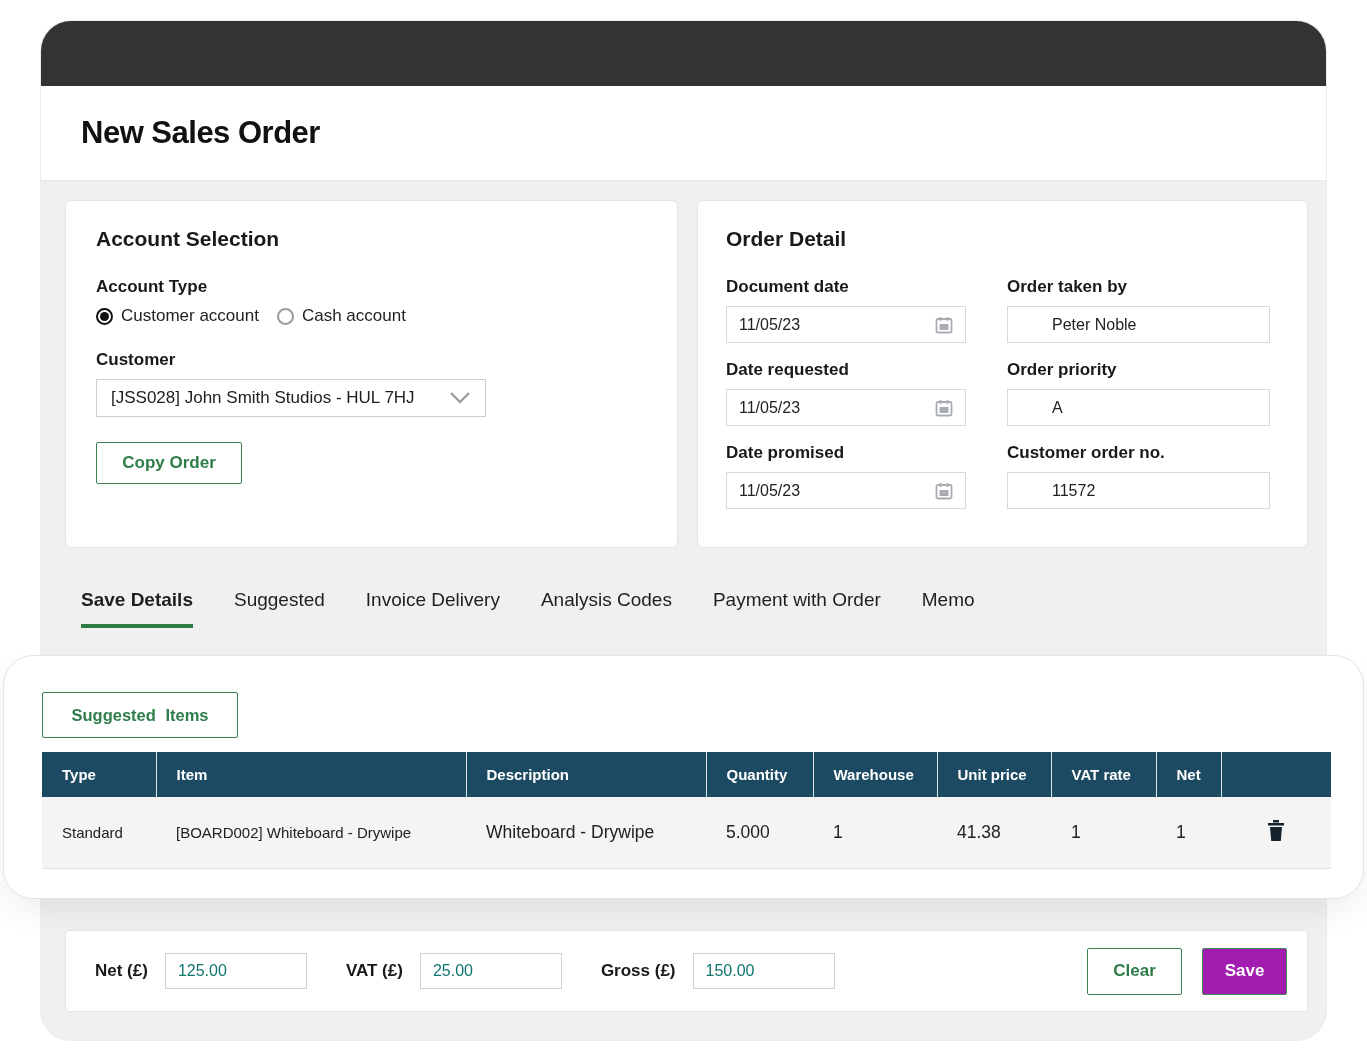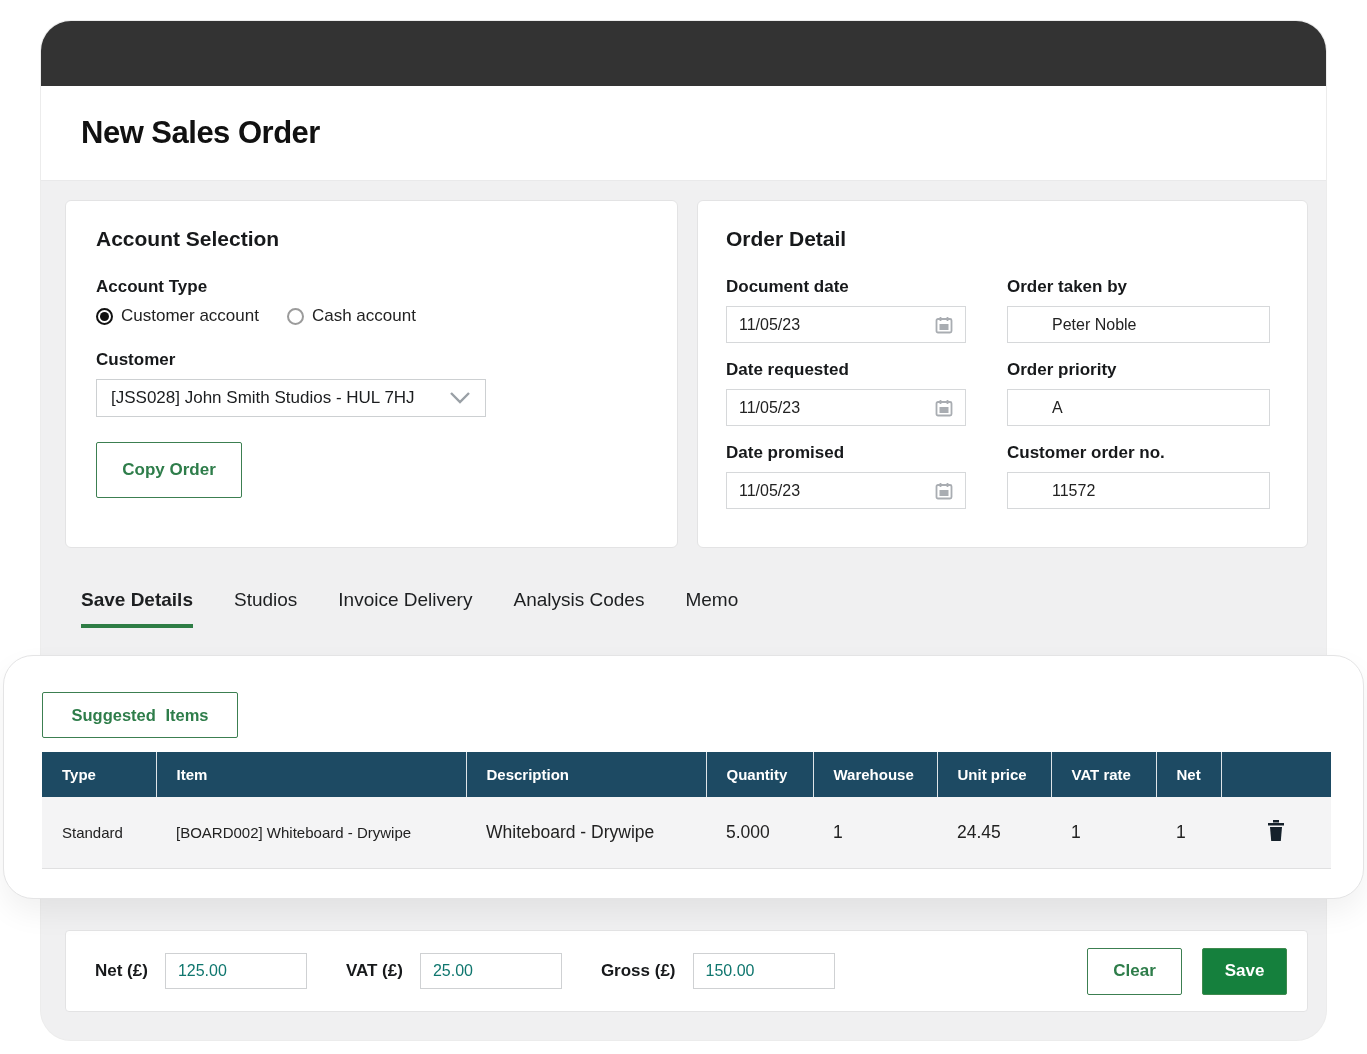--- a/index.html
+++ b/index.html
@@ -18,37 +18,37 @@
 
   
   .card { position:absolute; background:#fff; border:1px solid #e3e3e4; border-radius:6px; }
   .card-account { left:24px; top:179px; width:613px; height:348px; padding:26px 30px; }
   .card-order   { left:656px; top:179px; width:611px; height:348px; padding:26px 28px; }
   .card h2 { font-size:21px; font-weight:bold; color:#17191b; margin-bottom:26px; }
 
   .field-label { font-size:17px; font-weight:bold; color:#17191b; margin-bottom:9px; }
 
   
-  .radio-row { display:flex; align-items:center; gap:28px; margin-bottom:24px; }
+  .radio-row { display:flex; align-items:center; gap:18px; margin-bottom:24px; }
   .radio { display:flex; align-items:center; gap:8px; font-size:17px; color:#222; cursor:pointer; }
   .radio-circle { width:17px; height:17px; border-radius:50%; border:2px solid #9b9b9b;
     display:inline-flex; align-items:center; justify-content:center; background:#fff; flex:0 0 auto; }
   .radio-circle.checked { border-color:#111; }
   .radio-circle.checked::after { content:""; width:9px; height:9px; border-radius:50%; background:#111; }
 
   
   .selectbox { width:390px; height:38px; border:1px solid #cdd0d2; background:#fff;
     display:flex; align-items:center; justify-content:space-between;
     padding:0 14px; font-size:17px; color:#1b1d1f; margin-bottom:25px; cursor:pointer;text-align:right; }
 
   .btn { display:inline-flex; align-items:center; justify-content:center; cursor:pointer;
     font-family:"Liberation Sans", sans-serif; font-weight:bold; border-radius:2px; }
   .btn-outline { background:#fff; border:1px solid #3c7f51; color:#2e7d4a; }
-  .btn-solid { background:#15803d; border:1px solid #3f8a4e; color:#fff; }
-  .btn-copy { width:146px; height:56px; font-size:17px; }
+  .btn-solid { background:#a21caf; border:1px solid #3f8a4e; color:#fff; }
+  .btn-copy { width:146px; height:42px; font-size:17px; }
 
   
   .od-grid { display:grid; grid-template-columns:240px 263px; column-gap:41px; row-gap:17px; }
   .inputbox { height:37px; border:1px solid #d6d8da; background:#fff; display:flex;
     align-items:center; justify-content:space-between; padding:0 12px; font-size:16px; color:#222; }
   .inputbox input { border:none; outline:none; width:100%; font-size:16px;
     font-family:"Liberation Sans", sans-serif; color:#222; background:transparent;margin-left:32px; }
 
   
   .tabs { position:absolute; left:40px; top:568px; display:flex; gap:41px; }
@@ -181,23 +181,24 @@
         <div class="field-label">Customer order no.</div>
         <div class="inputbox">
           <input value="11572" style="">
         </div>
       </div>
     </div>
   </div>
 
   <div class="tabs">
     <span class="tab active">Save Details</span>
-    <span class="tab">Studios</span>
+    <span class="tab">Suggested</span>
     <span class="tab">Invoice Delivery</span>
     <span class="tab">Analysis Codes</span>
+    <span class="tab">Payment with Order</span>
     <span class="tab">Memo</span>
   </div>
 
   <div class="totals">
     <span class="tlabel">Net (£)</span>
     <input class="tinput gap-after" value="125.00" style="">
     <span class="tlabel">VAT (£)</span>
     <input class="tinput gap-after" value="25.00" style="">
     <span class="tlabel">Gross (£)</span>
     <input class="tinput" value="150.00" style="">
@@ -233,21 +234,21 @@
         <th></th>
       </tr>
     </thead>
     <tbody>
       <tr>
         <td>Standard</td>
         <td>[BOARD002] Whiteboard - Drywipe</td>
         <td class="lg">Whiteboard - Drywipe</td>
         <td class="lg">5.000</td>
         <td class="lg">1</td>
-        <td class="lg">24.45</td>
+        <td class="lg">41.38</td>
         <td class="lg">1</td>
         <td class="lg">1</td>
         <td class="cell-action">
           <button class="trash-btn">
             <span>
               <svg width="22" height="24" viewBox="0 0 22 24">
                   <rect x="8" y="1" width="6" height="2.5" fill="#15212b"></rect>
                   <rect x="3" y="4" width="16" height="2.5" fill="#15212b"></rect>
                   <path d="M5 8 h12 l-1.2 14 h-9.6 z" fill="#15212b"></path>
                 </svg>

